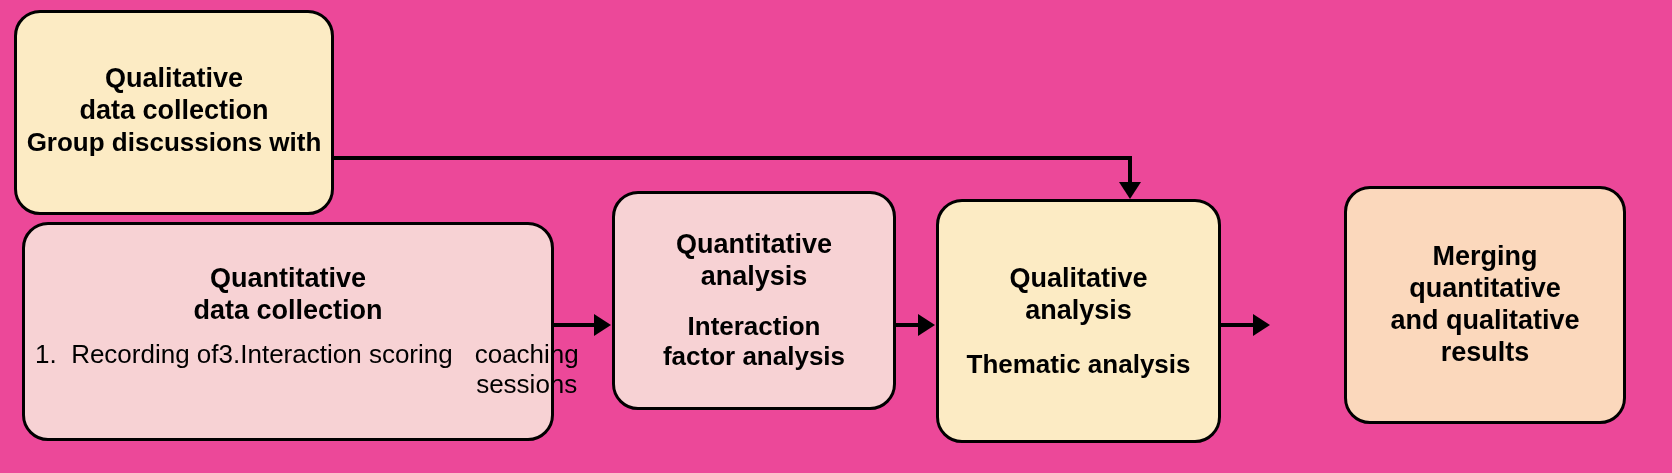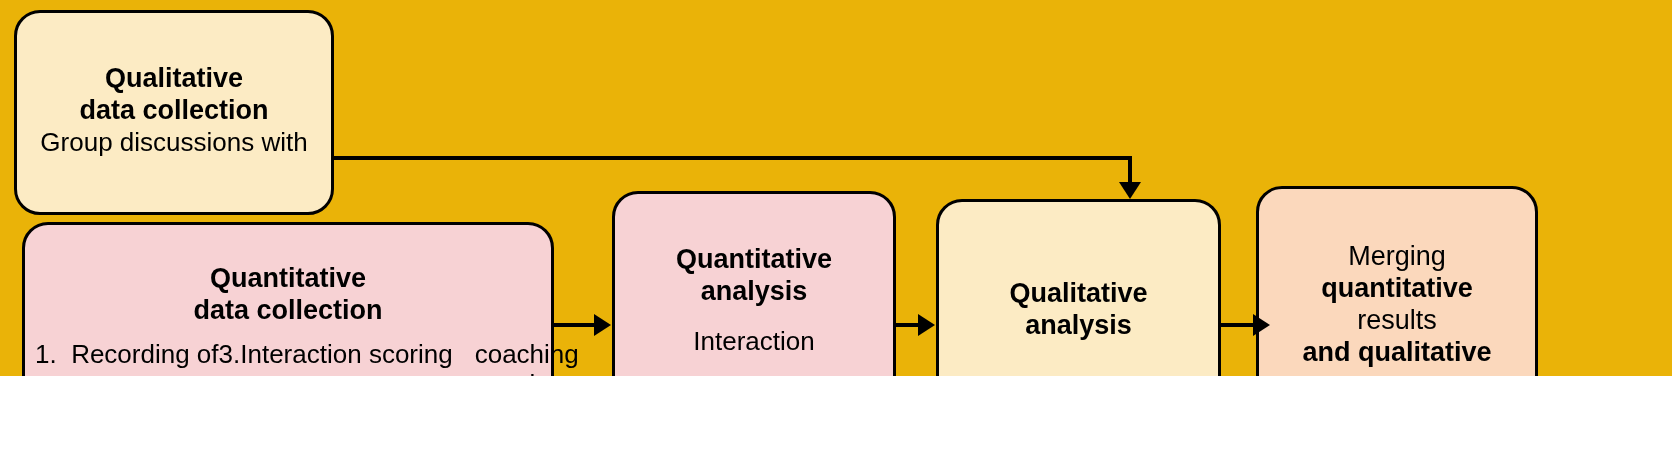--- a/index.html
+++ b/index.html
@@ -3,22 +3,22 @@
 <meta charset="utf-8">
 <style>
   html, body {
     margin: 0;
     padding: 0;
     background: #ffffff;
   }
   #canvas {
     position: relative;
     width: 1672px;
-    height: 376px;
-    background: #eab308;
+    height: 473px;
+    background: #ec4899;
     font-family: "Liberation Sans", sans-serif;
     overflow: hidden;
   }
   .node {
     position: absolute;
     box-sizing: border-box;
     border: 3px solid #000000;
     border-radius: 26px;
     display: flex;
     flex-direction: column;
@@ -26,21 +26,21 @@
     justify-content: center;
     text-align: center;
     color: #000000;
     line-height: 1.18;
   }
   .node .ln {
     display: block;
     width: 100%;
   }
   .b { font-weight: bold; }
-  .r { font-weight: normal; }
+  .r { font-weight: bold; }
 
   
   #node-qual-collect {
     left: 14px;  top: 10px;  width: 320px;  height: 205px;
     background: #FCEBC4;
     font-size: 27px;
     padding: 4px 8px 8px 8px;
   }
   #node-qual-collect .ln.b { font-size: 27px; }
   #node-qual-collect .ln.r { font-size: 26px; }
@@ -87,21 +87,21 @@
     left: 936px;  top: 199px;  width: 285px;  height: 244px;
     background: #FCEBC4;
     padding: 6px 12px;
   }
   #node-qual-analysis .ln.b { font-size: 27px; }
   #node-qual-analysis .ln.r { font-size: 26px; }
   #node-qual-analysis .gap { height: 22px; }
 
   
   #node-merge {
-    left: 1256px;  top: 186px;  width: 282px;  height: 238px;
+    left: 1344px;  top: 186px;  width: 282px;  height: 238px;
     background: #FBD8BC;
     padding: 6px 8px;
   }
   #node-merge .ln { font-size: 27px; }
 
   
   .conn { position: absolute; background: #000000; }
   .conn-h { height: 4px; }
   .conn-v { width: 4px; }
   .arrowhead-right {
@@ -140,33 +140,35 @@
       </div>
       <div class="cont">coaching sessions</div>
     </div>
   </div>
 
   <div class="node" id="node-quant-analysis">
     <span class="ln b">Quantitative</span>
     <span class="ln b">analysis</span>
     <span class="gap"></span>
     <span class="ln r">Interaction</span>
+    <span class="ln r">factor analysis</span>
   </div>
 
   <div class="node" id="node-qual-analysis">
     <span class="ln b">Qualitative</span>
     <span class="ln b">analysis</span>
     <span class="gap"></span>
+    <span class="ln r">Thematic analysis</span>
   </div>
 
   <div class="node" id="node-merge">
     <span class="ln r">Merging</span>
     <span class="ln b">quantitative</span>
+    <span class="ln b">and qualitative</span>
     <span class="ln r">results</span>
-    <span class="ln b">and qualitative</span>
   </div>
 
   <div class="conn conn-h" style="left:332px; top:156px; width:800px;"></div>
   <div class="conn conn-v" style="left:1128px; top:156px; height:28px;"></div>
   <div class="arrowhead-down" style="left:1119px; top:182px;"></div>
 
   <div class="conn conn-h" style="left:554px; top:323px; width:42px;"></div>
   <div class="arrowhead-right" style="left:594px; top:314px;"></div>
 
   <div class="conn conn-h" style="left:896px; top:323px; width:24px;"></div>

